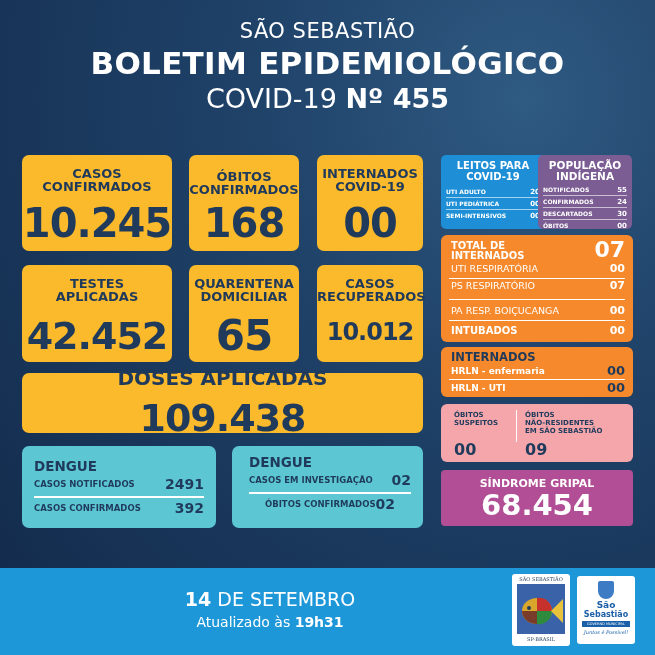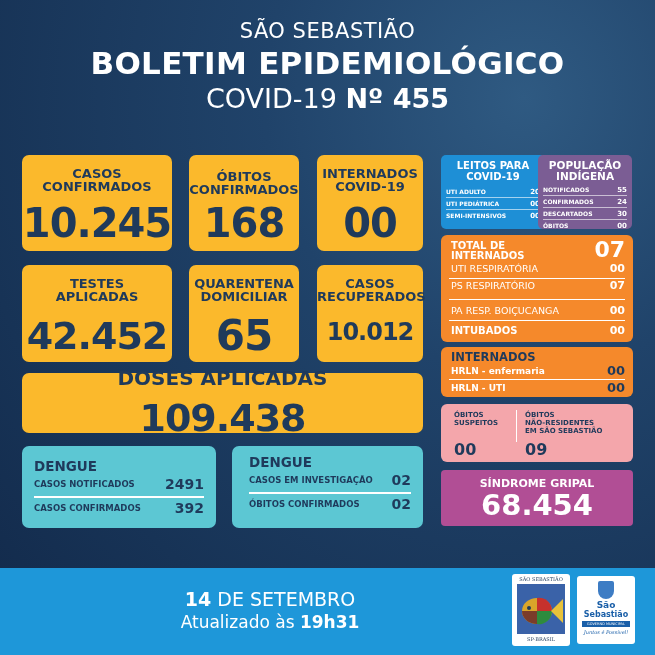--- a/index.html
+++ b/index.html
@@ -46,21 +46,21 @@
   .obox { position: absolute; background: #f5892b; border-radius: 6px; color: #fff; }
   .orow { position: absolute; left: 10px; right: 8px; display: flex; justify-content: space-between; align-items: center; }
   .oline { position: absolute; left: 8px; right: 8px; height: 1px; background: #fff; }
 
   .pbox { position: absolute; background: #f4a6ab; border-radius: 6px; color: #1f3a5b; }
   .mbox { position: absolute; background: #b14e95; border-radius: 4px; color: #fff; text-align: center; }
 
   .footer { position: absolute; left: 0; top: 568px; width: 655px; height: 87px; background: #1e97d9; }
   .f-text { position: absolute; left: 120px; top: 20px; width: 300px; text-align: center; color: #fff; }
   .f-date { font-size: 19px; line-height: 23px; }
-  .f-upd { font-size: 17px; line-height: 23px; }
+  .f-upd { font-size: 14px; line-height: 23px; }
   .logo1 { position: absolute; left: 512px; top: 574px; width: 58px; height: 72px; background: #fff; border-radius: 3px; }
   .logo2 { position: absolute; left: 577px; top: 576px; width: 58px; height: 68px; background: #fff; border-radius: 3px; text-align: center; color: #1a5fa8; }
 </style>
 </head>
 <body>
 
 <div class="bg"></div>
 
 <div class="header">
   <div class="h-city">SÃO SEBASTIÃO</div>
@@ -133,21 +133,21 @@
   </div>
 </div>
 
 <div class="cbox" style="left:232px;top:446px;width:191px;height:82px;">
   <div class="ttl" style="left:17px;top:8px;">DENGUE</div>
   <div class="crow" style="top:26px;left:17px;">
     <span class="k">CASOS EM INVESTIGAÇÃO</span>
     <span class="v">02</span>
   </div>
   <div class="cline" style="top:46px;left:17px;"></div>
-  <div class="crow" style="top:50px;left:17px;">
+  <div class="crow" style="top:50px;left:17px;justify-content:center;">
     <span class="k">ÓBITOS CONFIRMADOS</span>
     <span class="v">02</span>
   </div>
 </div>
 
 <div class="lbox" style="left:441px;top:155px;width:104px;height:74px;background:#1e8fd6;">
   <div class="ttl">
     <div>LEITOS PARA</div>
     <div>COVID-19</div>
   </div>

